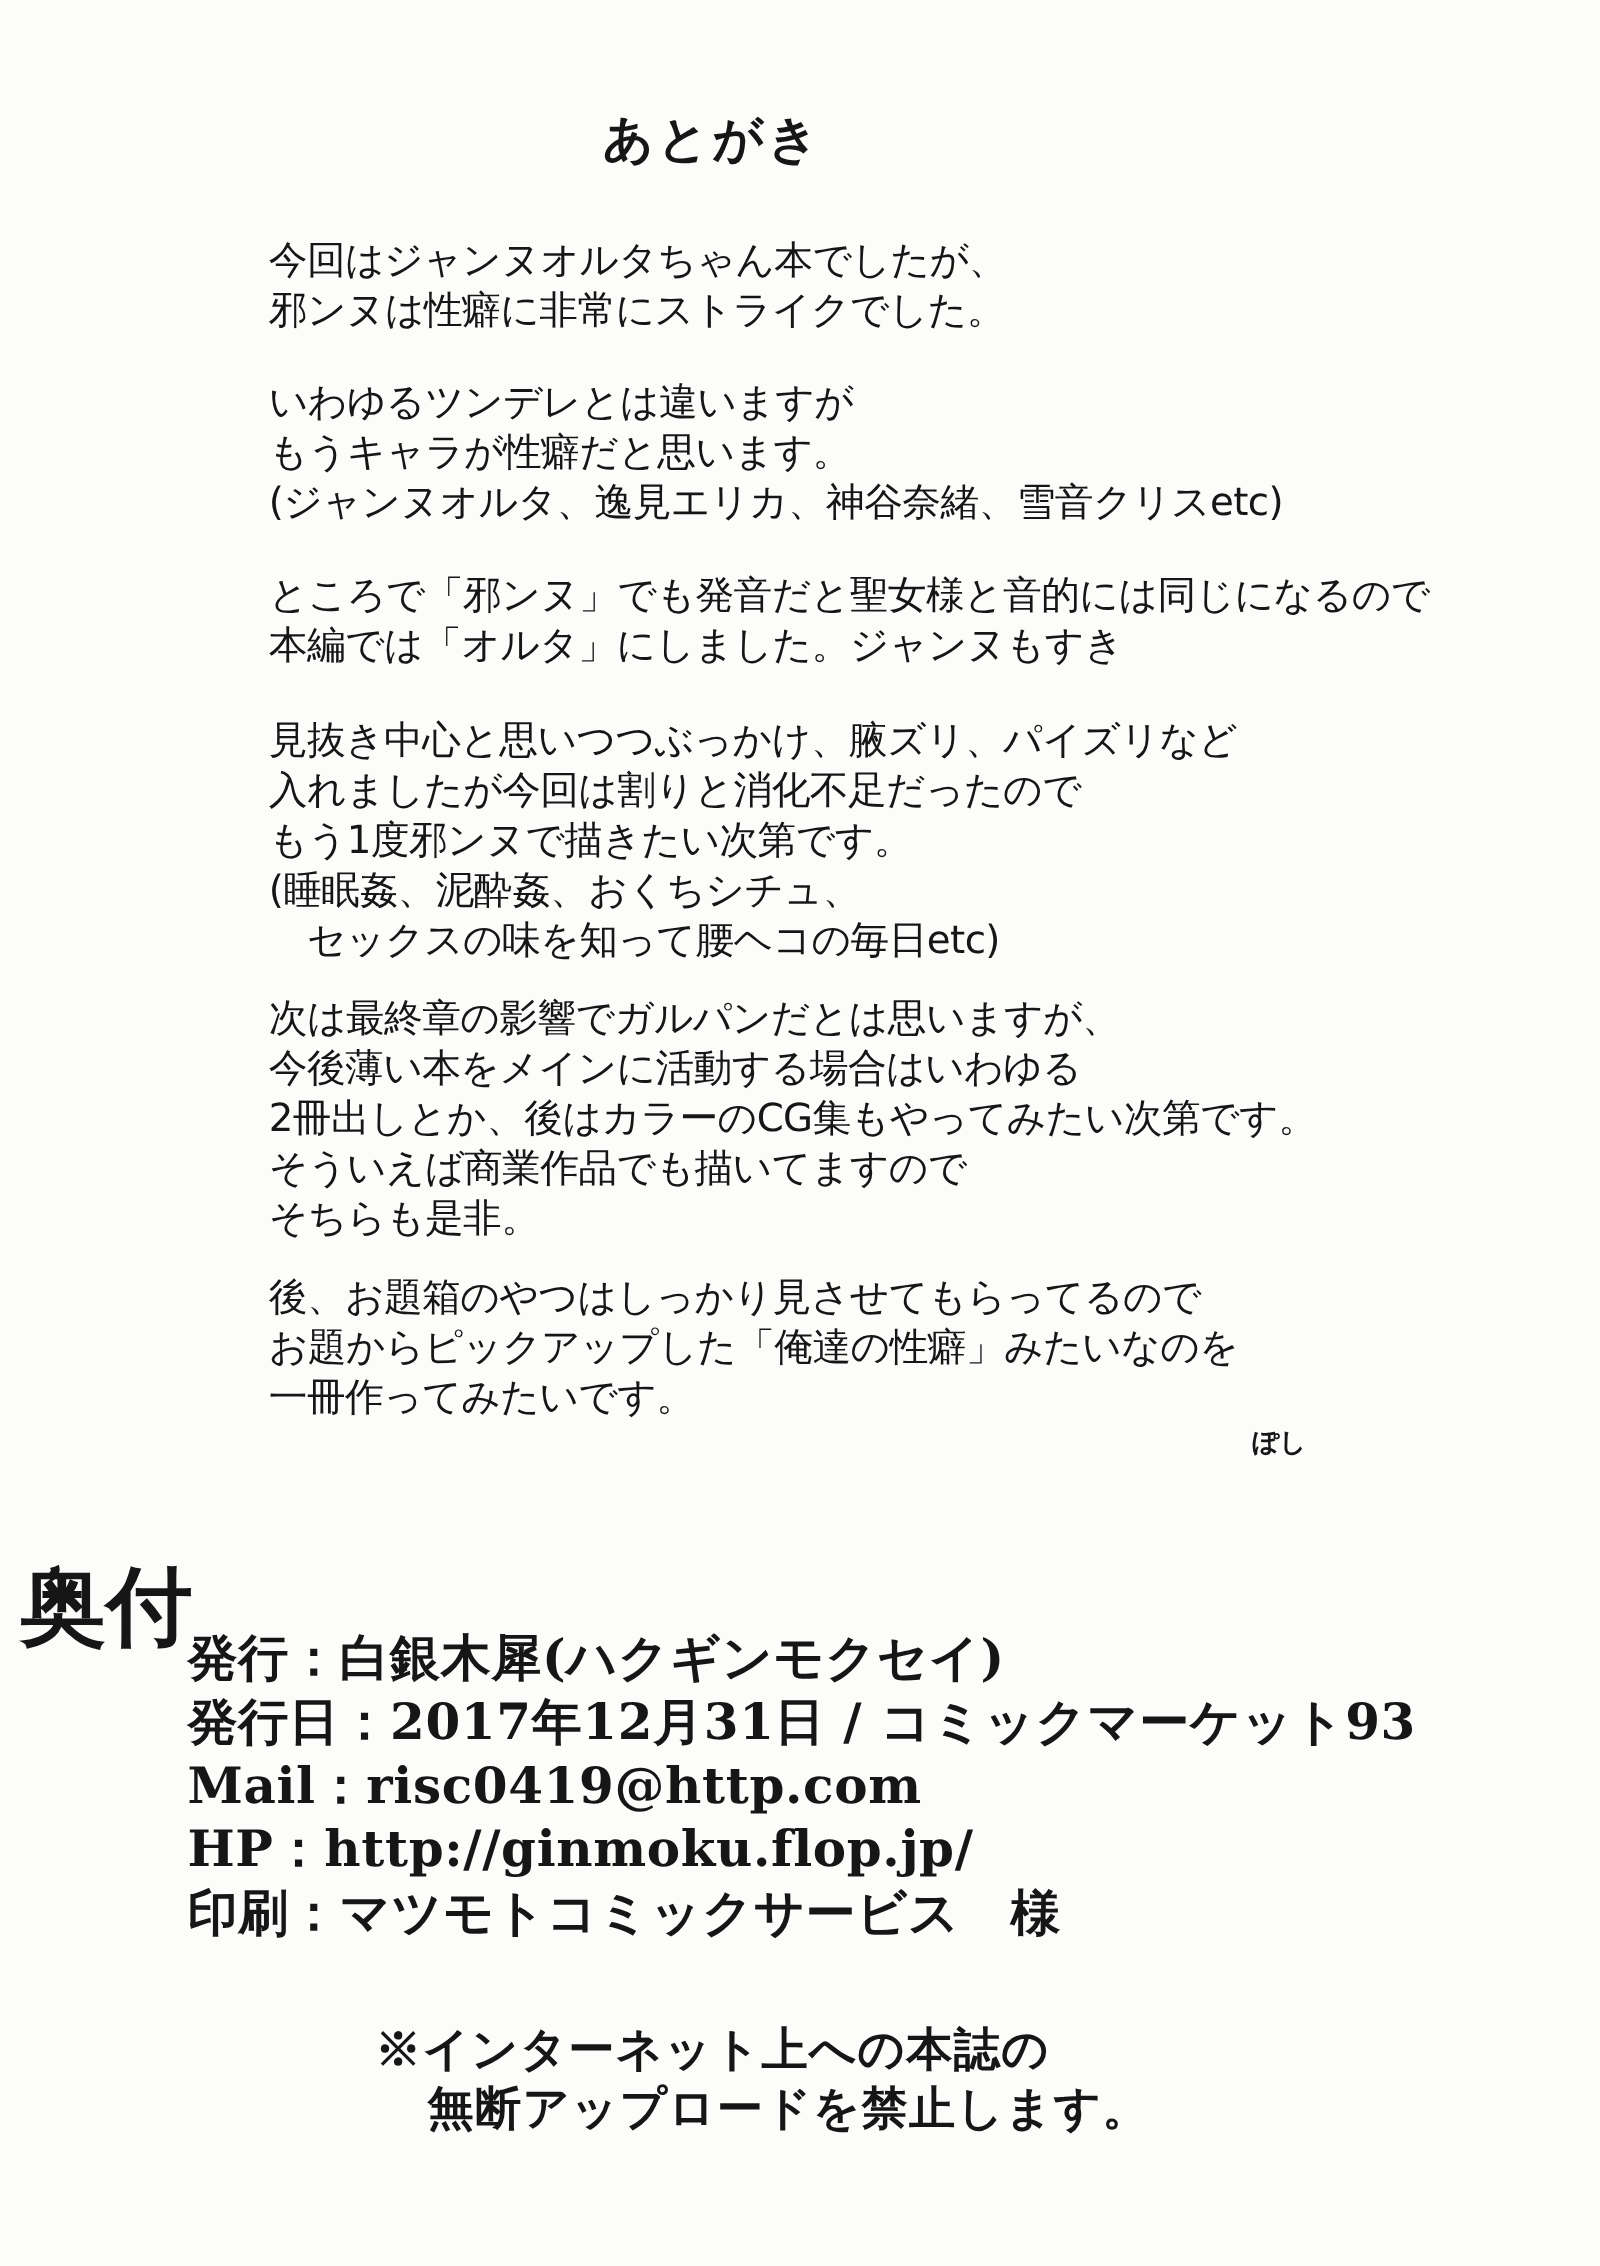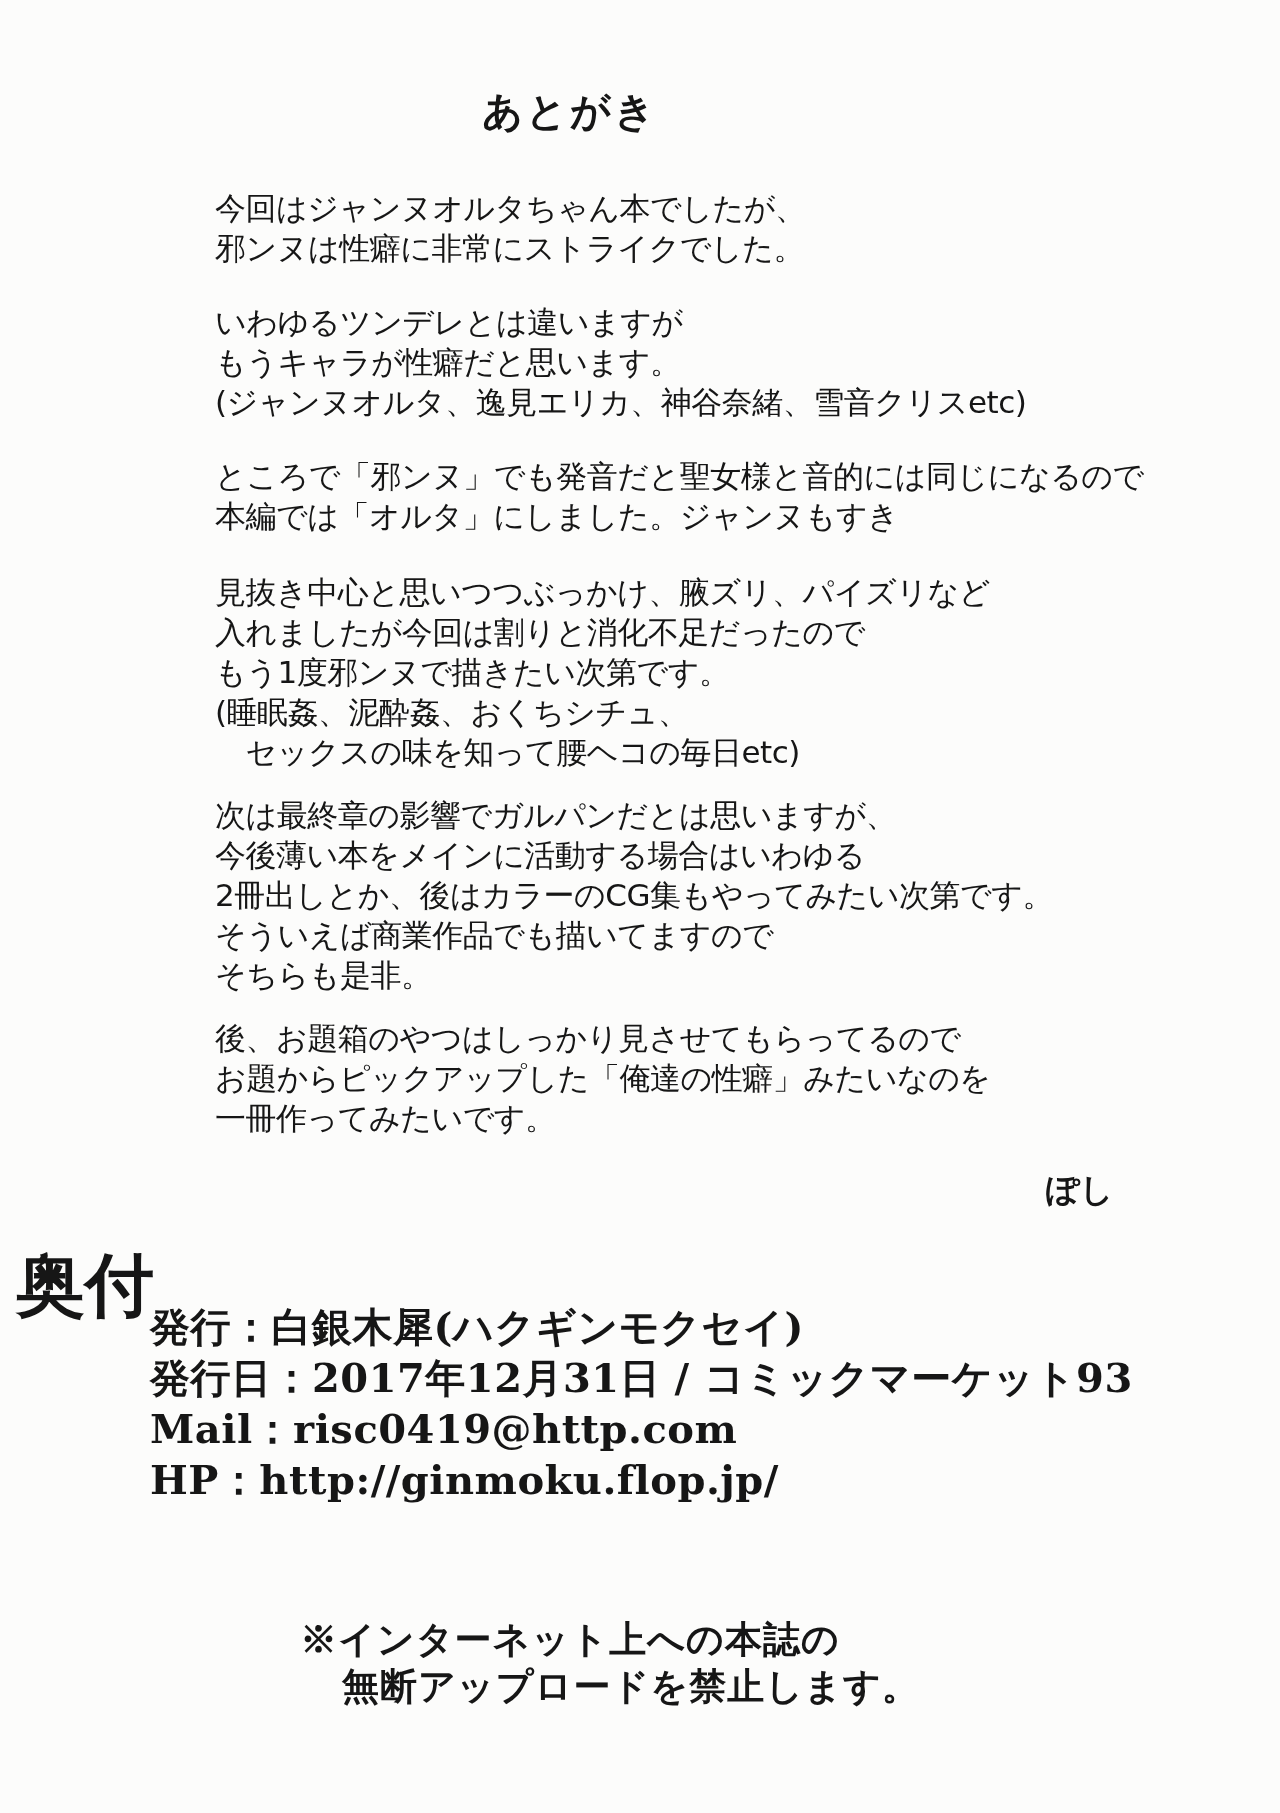--- a/index.html
+++ b/index.html
@@ -16,22 +16,22 @@
     position:absolute; top:84px; left:0; width:1140px;
     margin:0; text-align:center;
     font-size:40px; font-weight:700; letter-spacing:3px;
   }
   .para {
     position:absolute; left:215px; margin:0;
     font-size:31px; font-weight:400; letter-spacing:-0.5px;
   }
   .para .line { display:block; height:40px; line-height:40px; white-space:pre; }
   .signature {
-    position:absolute; left:1002px; top:1168px;
-    font-size:33px; font-weight:700;margin-left:44px;
+    position:absolute; left:1002px; top:1140px;
+    font-size:21px; font-weight:700;
   }
   .colophon-title {
     position:absolute; top:1224px; left:0; width:1200px;
     margin:16px; text-align:left;
     font-family:"DejaVu Serif","Liberation Serif",serif;
     font-size:69px; font-weight:700;
   }
   .colophon {
     position:absolute; left:150px; top:1301px;
     font-family:"DejaVu Serif","Liberation Serif",serif;
@@ -93,20 +93,21 @@
 
   <div class="signature">ぽし</div>
 
   <h2 class="colophon-title">奥付</h2>
 
   <div class="colophon">
     <span class="line">発行：白銀木犀(ハクギンモクセイ)</span>
     <span class="line">発行日：2017年12月31日 / コミックマーケット93</span>
     <span class="line">Mail：risc0419@http.com</span>
     <span class="line">HP：http://ginmoku.flop.jp/</span>
+    <span class="line">印刷：マツモトコミックサービス　様</span>
   </div>
 
   <div class="upload-note">
     <span class="line">※インターネット上への本誌の</span>
     <span class="line indent">無断アップロードを禁止します。</span>
   </div>
 
 </div>
 
 </body></html>

